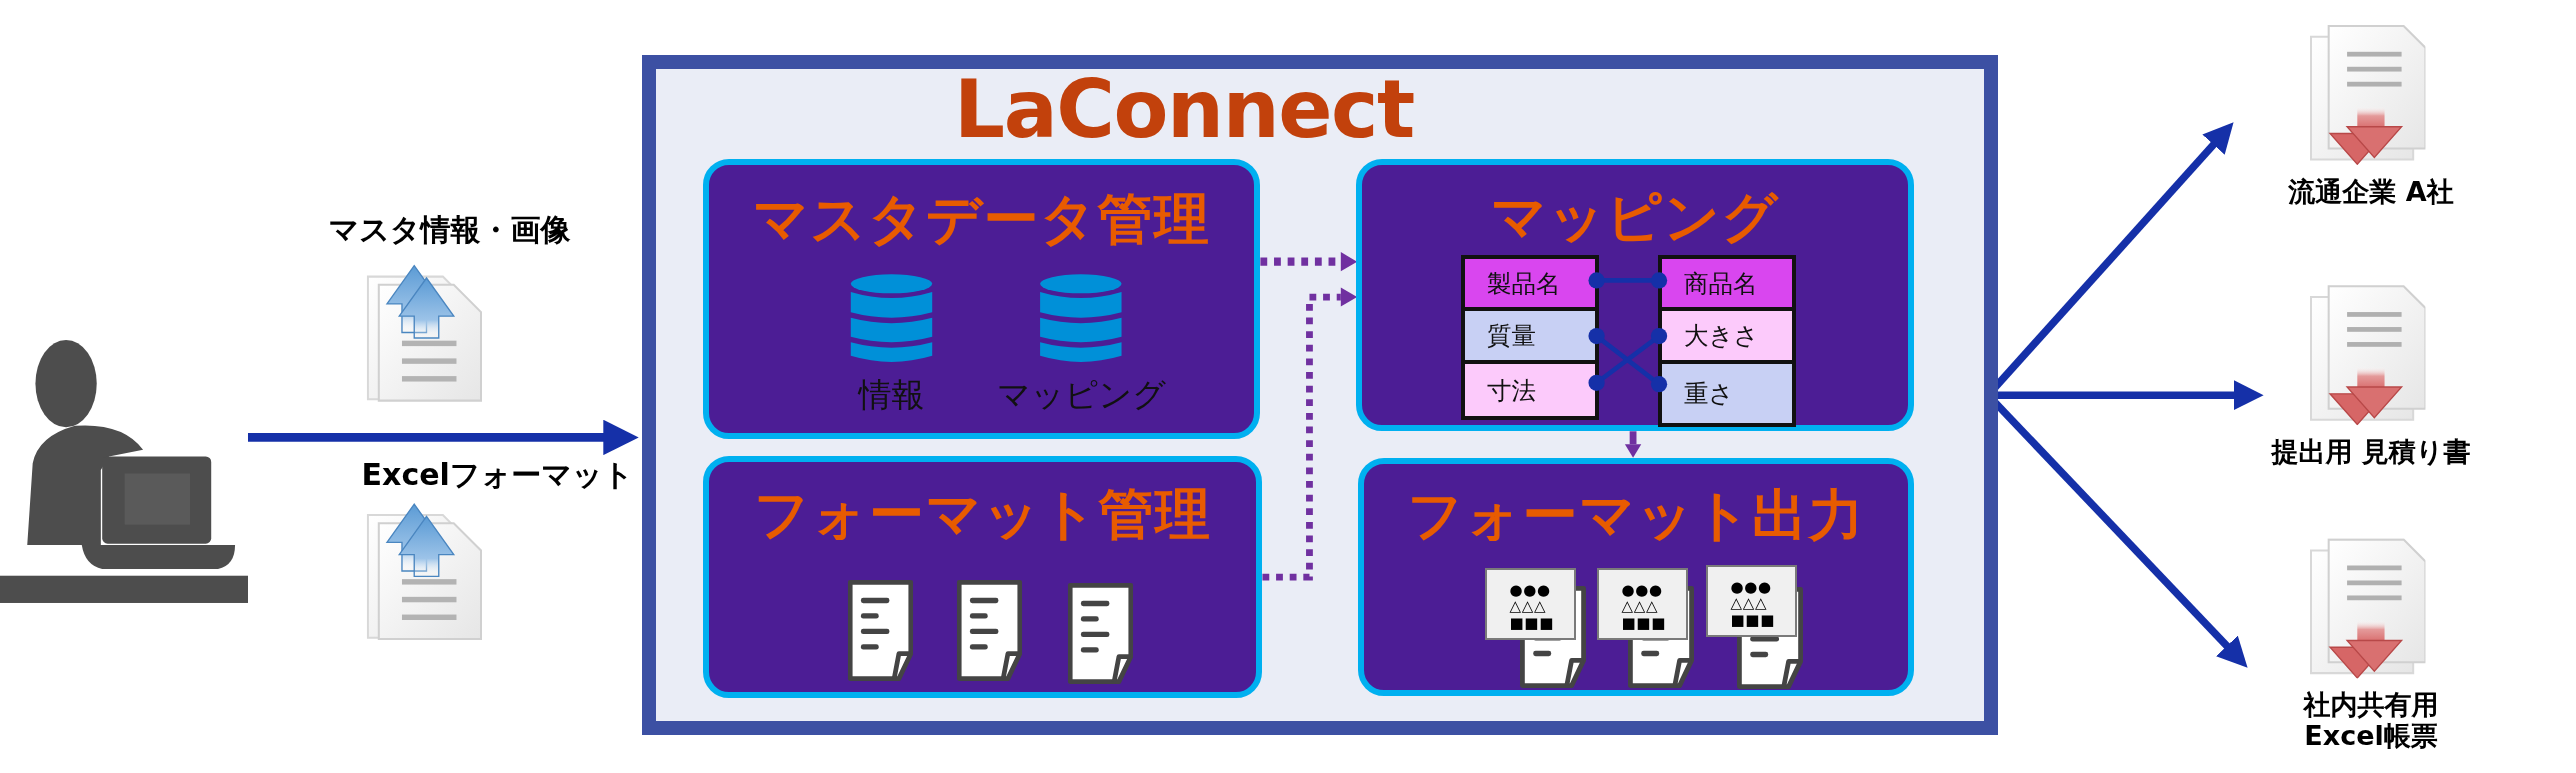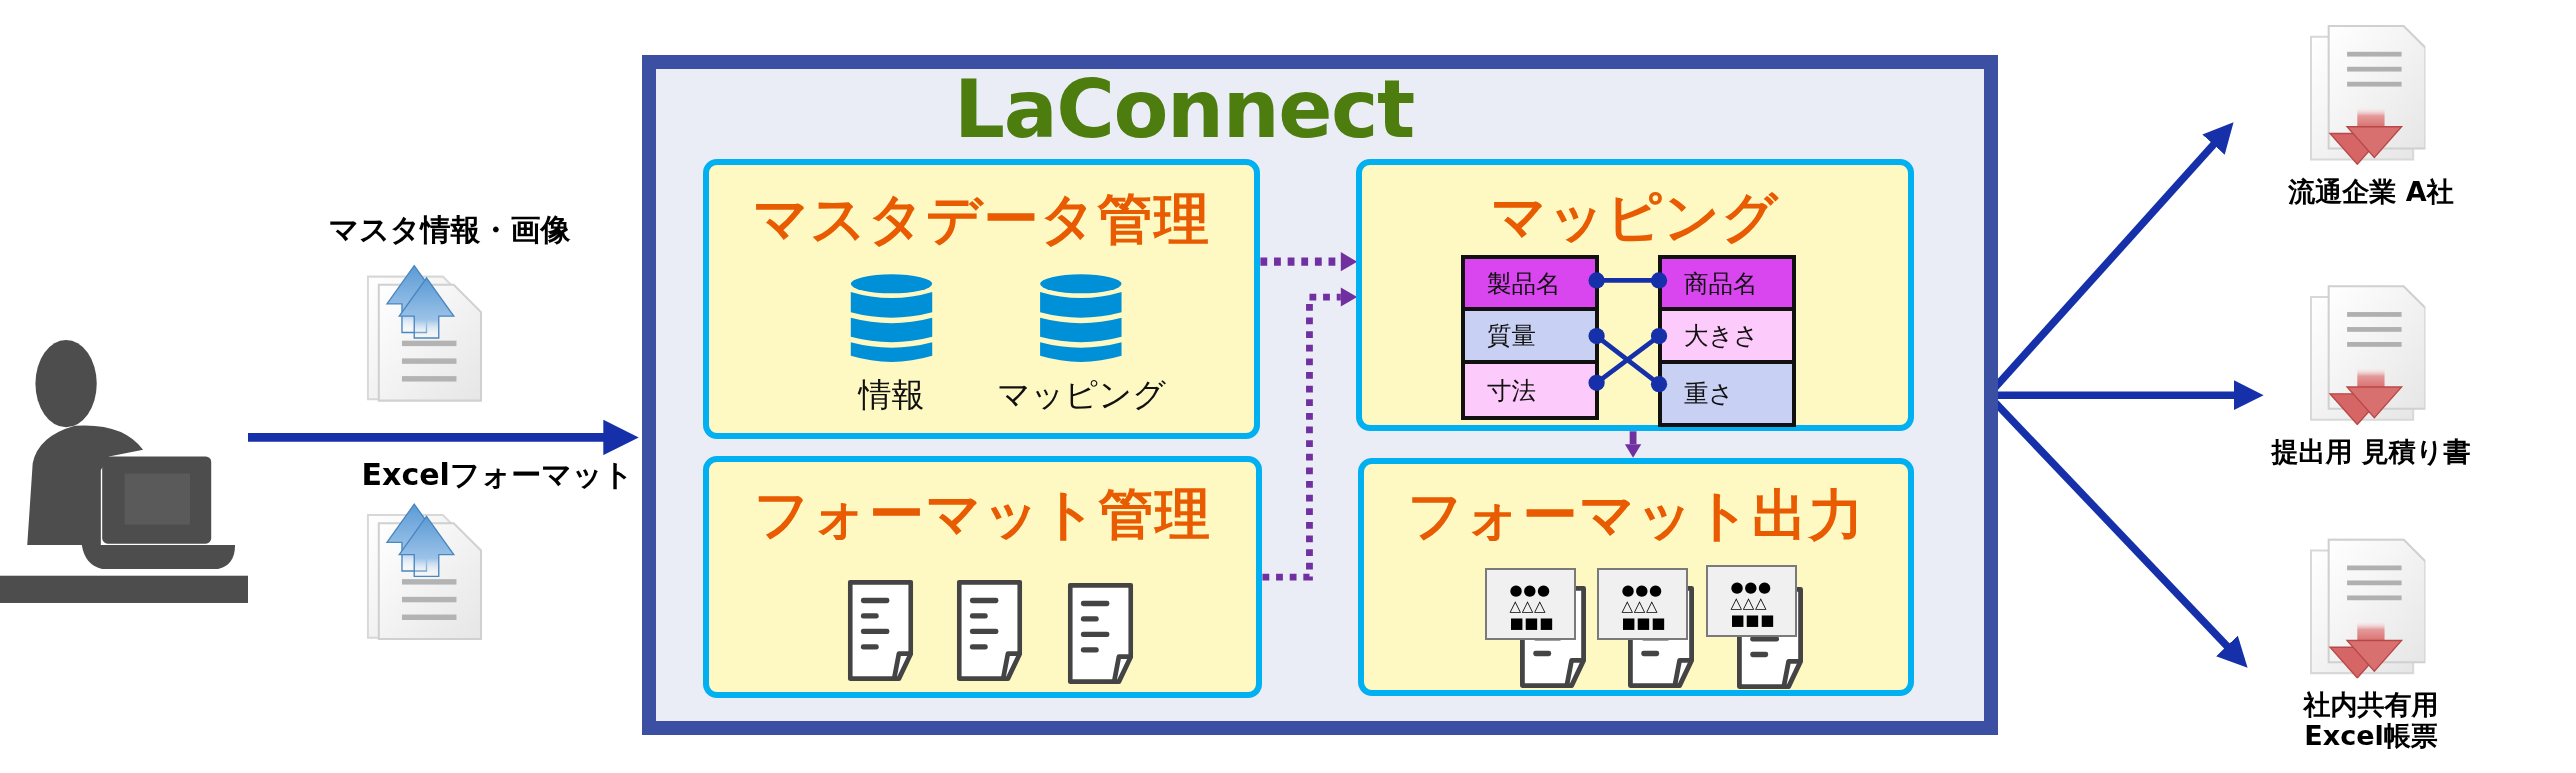--- a/index.html
+++ b/index.html
@@ -4,23 +4,23 @@
 <style>
   html, body { margin: 0; padding: 0; background: #ffffff; }
   body { width: 2576px; height: 774px; position: relative; overflow: hidden;
          font-family: "DejaVu Sans", "Liberation Sans", sans-serif; }
   .abs { position: absolute; }
   #stage { position: absolute; left: 0; top: 0; width: 2576px; height: 774px; }
 
   .main-box { left: 642px; top: 55px; width: 1356px; height: 680px; box-sizing: border-box;
               background: #eaedf6; border: 14.3px solid #3c50a3; }
   .title { left: 642px; width: 1084px; top: 63px; text-align: center; font-size: 80px;
-           font-weight: bold; color: #4d7c0f; letter-spacing: -1.4px; font-family: "DejaVu Sans", sans-serif; }
-
-  .panel { box-sizing: border-box; background: #fef9c3; border: 6.8px solid #00b0f0; border-radius: 14px; text-decoration: underline; }
+           font-weight: bold; color: #c2410c; letter-spacing: -1.4px; font-family: "DejaVu Sans", sans-serif; }
+
+  .panel { box-sizing: border-box; background: #4c1d95; border: 6.8px solid #00b0f0; border-radius: 26px; text-decoration: underline; }
   .panel-title { position: absolute; left: 0; right: 0; text-align: center; color: #e85b00;
                  font-weight: bold; font-size: 55px; letter-spacing: 1.4px; }
   .db-label { position: absolute; font-size: 33px; color: #111; text-align: center; width: 177px; }
 
   .side-label { position: absolute; font-weight: bold; color: #000; text-align: center; line-height: 1.15; }
 
   .map-cell { position: absolute; box-sizing: border-box; border: 4.8px solid #111; font-size: 24.5px;
               padding-left: 22px; display: flex; align-items: center; color: #111; }
   .yellow { background: #d946ef; }
   .blue { background: #c8d0f4; }

